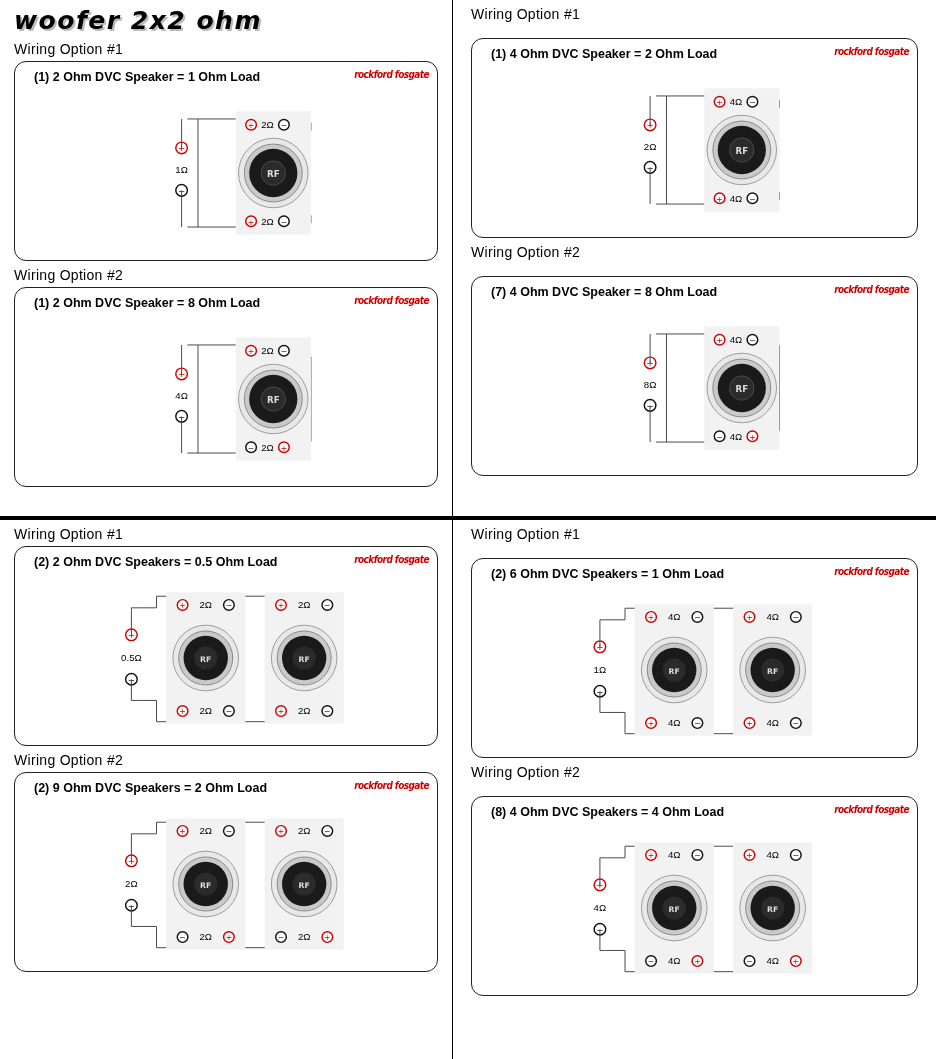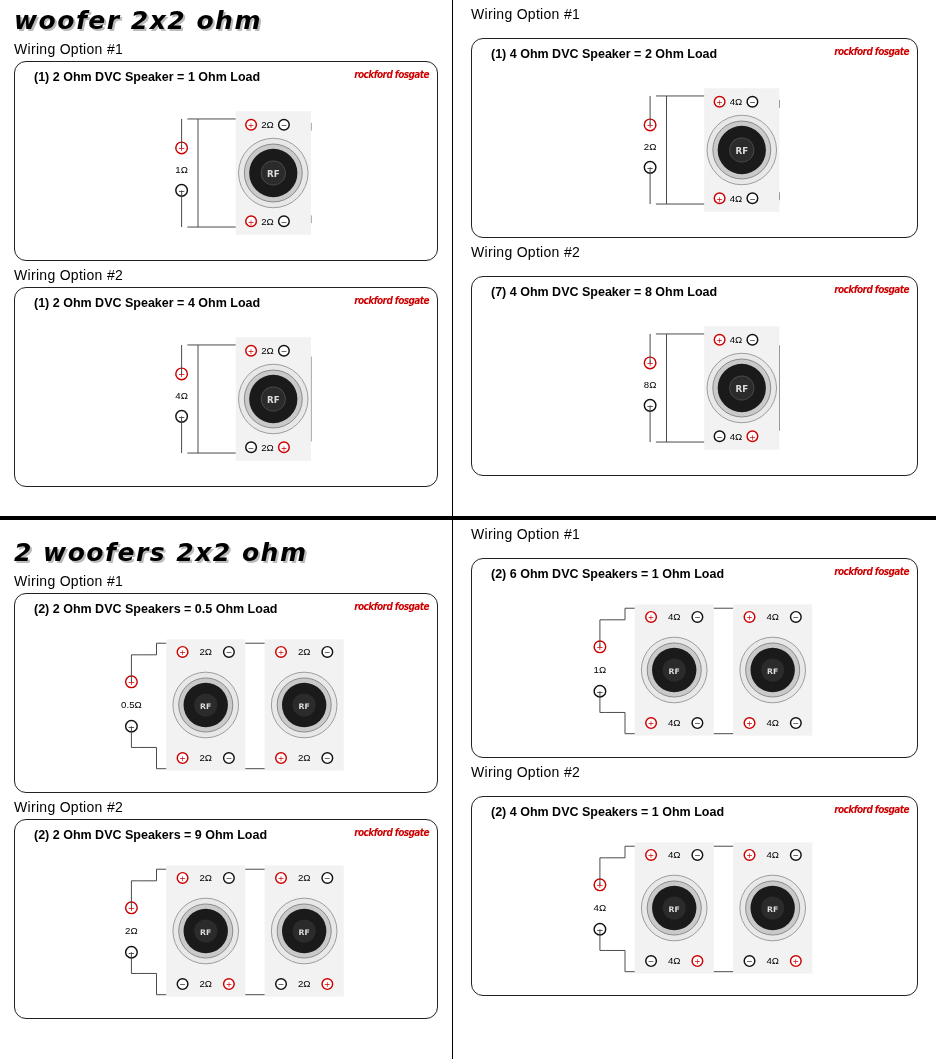--- a/index.html
+++ b/index.html
@@ -143,21 +143,21 @@
             <circle cx="166" cy="104" r="6" fill="#fff" stroke="#111" stroke-width="1.5"></circle>
             <text x="166" y="107.5" font-size="9" fill="#111" text-anchor="middle" font-family="DejaVu Sans, sans-serif">−</text>
             <path d="M166 60 L166 30 M166 104 L166 142" stroke="#444" stroke-width="1" fill="none"></path>
             <text x="166" y="86" font-size="10" fill="#000" text-anchor="middle" font-family="Liberation Sans, sans-serif">1Ω</text>
           </svg>
         </div>
       </div>
 
       <div class="opt-label">Wiring Option #2</div>
       <div class="card">
-        <div class="card-title">(1) 2 Ohm DVC Speaker = 4 Ohm Load</div>
+        <div class="card-title">(1) 2 Ohm DVC Speaker = 8 Ohm Load</div>
         <div class="rf-logo">rockford fosgate</div>
         <div class="wiring">
           <svg viewBox="0 0 424 172" preserveAspectRatio="xMidYMid meet">
             <g stroke="#444" stroke-width="1" fill="none">
               <path d="M183 30 L183 142 L262 142 M183 30 L262 30"></path>
               <path d="M183 30 L172 30 M183 142 L172 142"></path>
               <path d="M262 30 L262 42 M262 142 L262 130"></path>
               <path d="M285 42 L300 42 L300 130 L285 130"></path>
             </g>
             <rect x="222" y="22" width="78" height="128" fill="#f2f2f2"></rect>
@@ -266,21 +266,20 @@
             <circle cx="166" cy="104" r="6" fill="#fff" stroke="#111" stroke-width="1.5"></circle>
             <text x="166" y="107.5" font-size="9" fill="#111" text-anchor="middle" font-family="DejaVu Sans, sans-serif">−</text>
             <path d="M166 60 L166 30 M166 104 L166 142" stroke="#444" stroke-width="1" fill="none"></path>
             <text x="166" y="86" font-size="10" fill="#000" text-anchor="middle" font-family="Liberation Sans, sans-serif">8Ω</text>
           </svg>
         </div>
       </div>
     </div>
 
     <div class="quad q3">
-      <div class="quad-title">2 woofers 2x2 ohm</div>
 
       <div class="opt-label">Wiring Option #1</div>
       <div class="card">
         <div class="card-title">(2) 2 Ohm DVC Speakers = 0.5 Ohm Load</div>
         <div class="rf-logo">rockford fosgate</div>
         <div class="wiring">
           <svg viewBox="0 0 424 172" preserveAspectRatio="xMidYMid meet">
             <g stroke="#444" stroke-width="1" fill="none">
               <path d="M120 34 L140 34 L140 22 L300 22"></path>
               <path d="M120 130 L140 130 L140 152 L300 152"></path>
@@ -328,21 +327,21 @@
             <circle cx="114" cy="108" r="6" fill="#fff" stroke="#111" stroke-width="1.5"></circle>
             <text x="114" y="111.5" font-size="9" fill="#111" text-anchor="middle" font-family="DejaVu Sans, sans-serif">−</text>
             <path d="M114 62 L114 34 L120 34 M114 108 L114 130 L120 130" stroke="#444" stroke-width="1" fill="none"></path>
             <text x="114" y="89" font-size="10" fill="#000" text-anchor="middle" font-family="Liberation Sans, sans-serif">0.5Ω</text>
           </svg>
         </div>
       </div>
 
       <div class="opt-label">Wiring Option #2</div>
       <div class="card">
-        <div class="card-title">(2) 2 Ohm DVC Speakers = 9 Ohm Load</div>
+        <div class="card-title">(2) 9 Ohm DVC Speakers = 2 Ohm Load</div>
         <div class="rf-logo">rockford fosgate</div>
         <div class="wiring">
           <svg viewBox="0 0 424 172" preserveAspectRatio="xMidYMid meet">
             <g stroke="#444" stroke-width="1" fill="none">
               <path d="M120 34 L140 34 L140 22 L300 22"></path>
               <path d="M120 130 L140 130 L140 152 L300 152"></path>
               <path d="M160 22 L160 36 M230 22 L230 36 M262 22 L262 36 M330 22 L330 36"></path>
               <path d="M160 152 L160 130 M230 152 L230 130 M262 152 L262 130 M330 152 L330 130"></path>
               <path d="M300 22 L330 22 M300 152 L330 152"></path>
             </g>
@@ -441,21 +440,21 @@
             <circle cx="114" cy="108" r="6" fill="#fff" stroke="#111" stroke-width="1.5"></circle>
             <text x="114" y="111.5" font-size="9" fill="#111" text-anchor="middle" font-family="DejaVu Sans, sans-serif">−</text>
             <path d="M114 62 L114 34 L120 34 M114 108 L114 130 L120 130" stroke="#444" stroke-width="1" fill="none"></path>
             <text x="114" y="89" font-size="10" fill="#000" text-anchor="middle" font-family="Liberation Sans, sans-serif">1Ω</text>
           </svg>
         </div>
       </div>
 
       <div class="opt-label">Wiring Option #2</div>
       <div class="card">
-        <div class="card-title">(2) 4 Ohm DVC Speakers = 1 Ohm Load</div>
+        <div class="card-title">(8) 4 Ohm DVC Speakers = 4 Ohm Load</div>
         <div class="rf-logo">rockford fosgate</div>
         <div class="wiring">
           <svg viewBox="0 0 424 172" preserveAspectRatio="xMidYMid meet">
             <g stroke="#444" stroke-width="1" fill="none">
               <path d="M120 34 L140 34 L140 22 L300 22"></path>
               <path d="M120 130 L140 130 L140 152 L300 152"></path>
               <path d="M160 22 L160 36 M230 22 L230 36 M262 22 L262 36 M330 22 L330 36"></path>
               <path d="M160 152 L160 130 M230 152 L230 130 M262 152 L262 130 M330 152 L330 130"></path>
               <path d="M300 22 L330 22 M300 152 L330 152"></path>
             </g>

